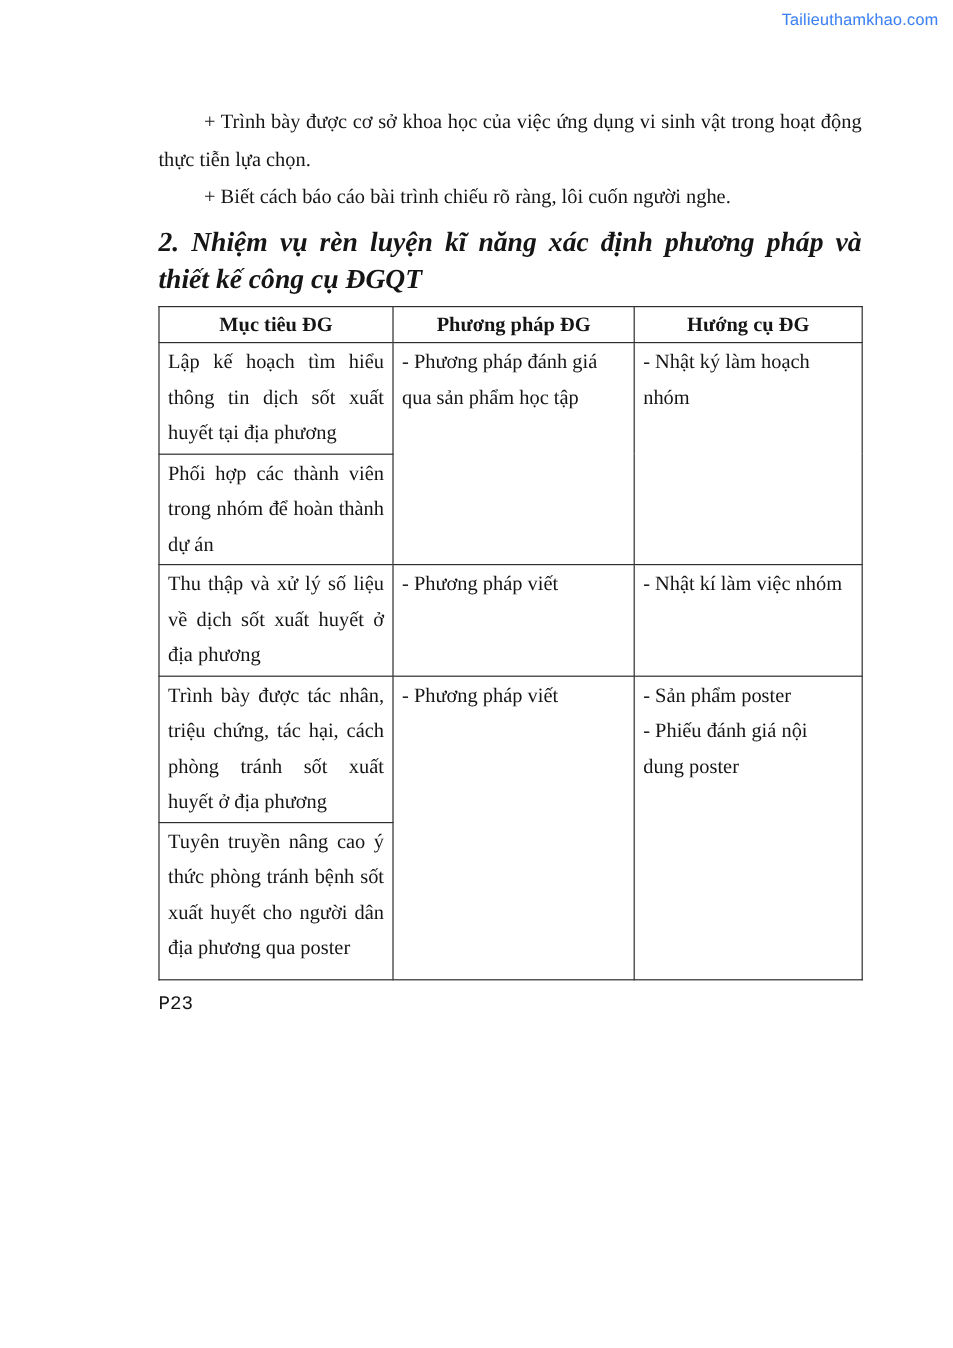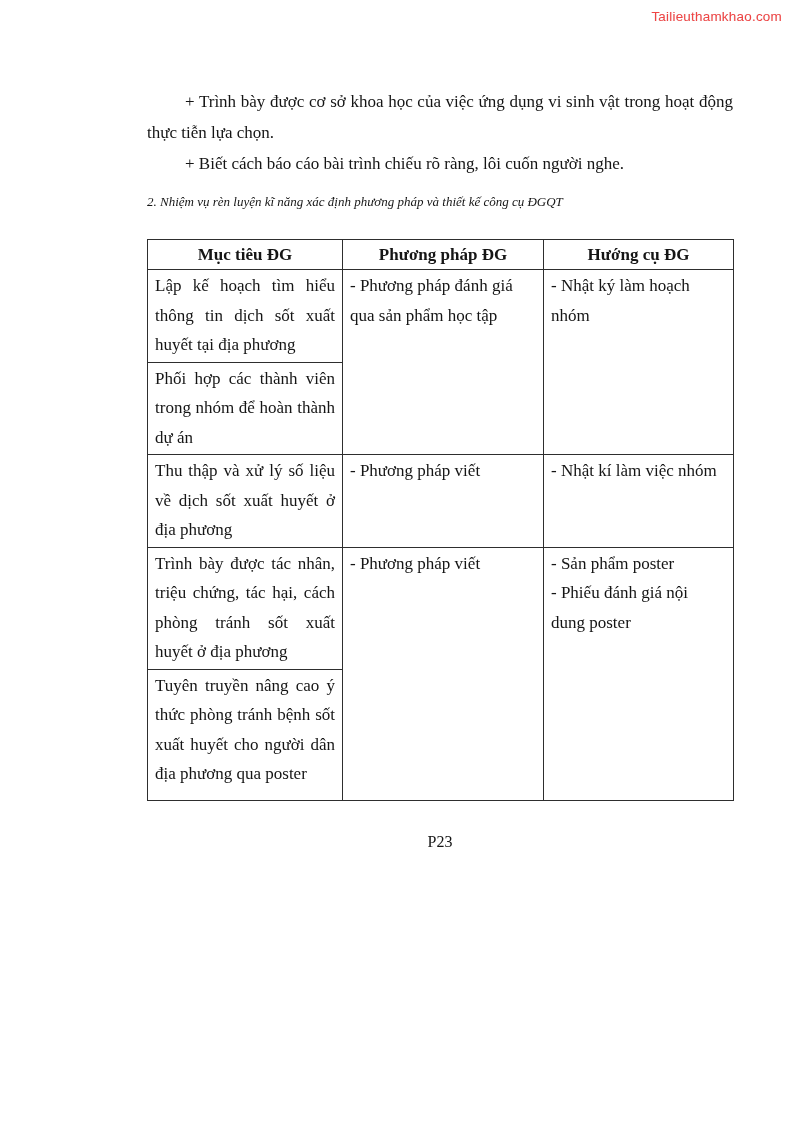--- a/index.html
+++ b/index.html
@@ -9,45 +9,45 @@
     position: relative;
     overflow: hidden;
     font-family: "Liberation Serif", "DejaVu Serif", serif;
     color: #151515;
   }
   .watermark {
     position: absolute;
     top: 9px; right: 12px;
     font-family: "Liberation Sans", "DejaVu Sans", sans-serif;
     font-size: 13.5px;
-    color: #ef4444;
+    color: #3b82f6;
     text-shadow: 1px 1px 0 #ffffff, -0.5px -0.5px 0 #e9e9e9;
     letter-spacing: 0.2px;
   }
   .content {
     position: absolute;
-    left: 147px; top: 86px;
+    left: 132px; top: 86px;
     width: 586px;
   }
   .para {
     font-size: 17px;
     line-height: 31px;
     text-align: justify;
   }
   .para.indent { text-indent: 38px; }
   .section-heading {
-    font-size: 13px;
+    font-size: 23px;
     line-height: 31px;
-    font-weight: normal;
+    font-weight: bold;
     font-style: italic;
     margin: 7px 0 3px 0;
     text-align: justify;
   }
   table.assessment {
-    margin-top: 22px;
+    margin-top: 7px;
     border-collapse: collapse;
     width: 586px;
     table-layout: fixed;
   }
   table.assessment td, table.assessment th {
     border: 1px solid #2e2e2e;
     font-size: 17px;
     line-height: 29.5px;
     vertical-align: top;
     padding: 1px 7px 2px 7px;
@@ -66,24 +66,25 @@
   td.objective { text-align: justify; }
   td.v-mid { vertical-align: middle; }
   tr.h-header { height: 30px; }
   tr.h-a1 { height: 90px; }
   tr.h-a2 { height: 85px; }
   tr.h-b  { height: 90px; }
   tr.h-c1 { height: 119px; }
   tr.h-c2 { height: 131px; }
   .tool-line { display: block; }
   .footer {
-    margin-top: 32px;
+    margin-top: 11px;
     width: 586px;
-    text-align: center;
+    text-align: left;
     font-size: 16px;
+    font-family: Liberation Mono, monospace;
   }
 </style>
 </head>
 <body>
 
 <div class="watermark">Tailieuthamkhao.com</div>
 
 <div class="content">
 
   <p class="para indent">+ Trình bày được cơ sở khoa học của việc ứng dụng vi sinh vật trong hoạt động thực tiễn lựa chọn.</p>

